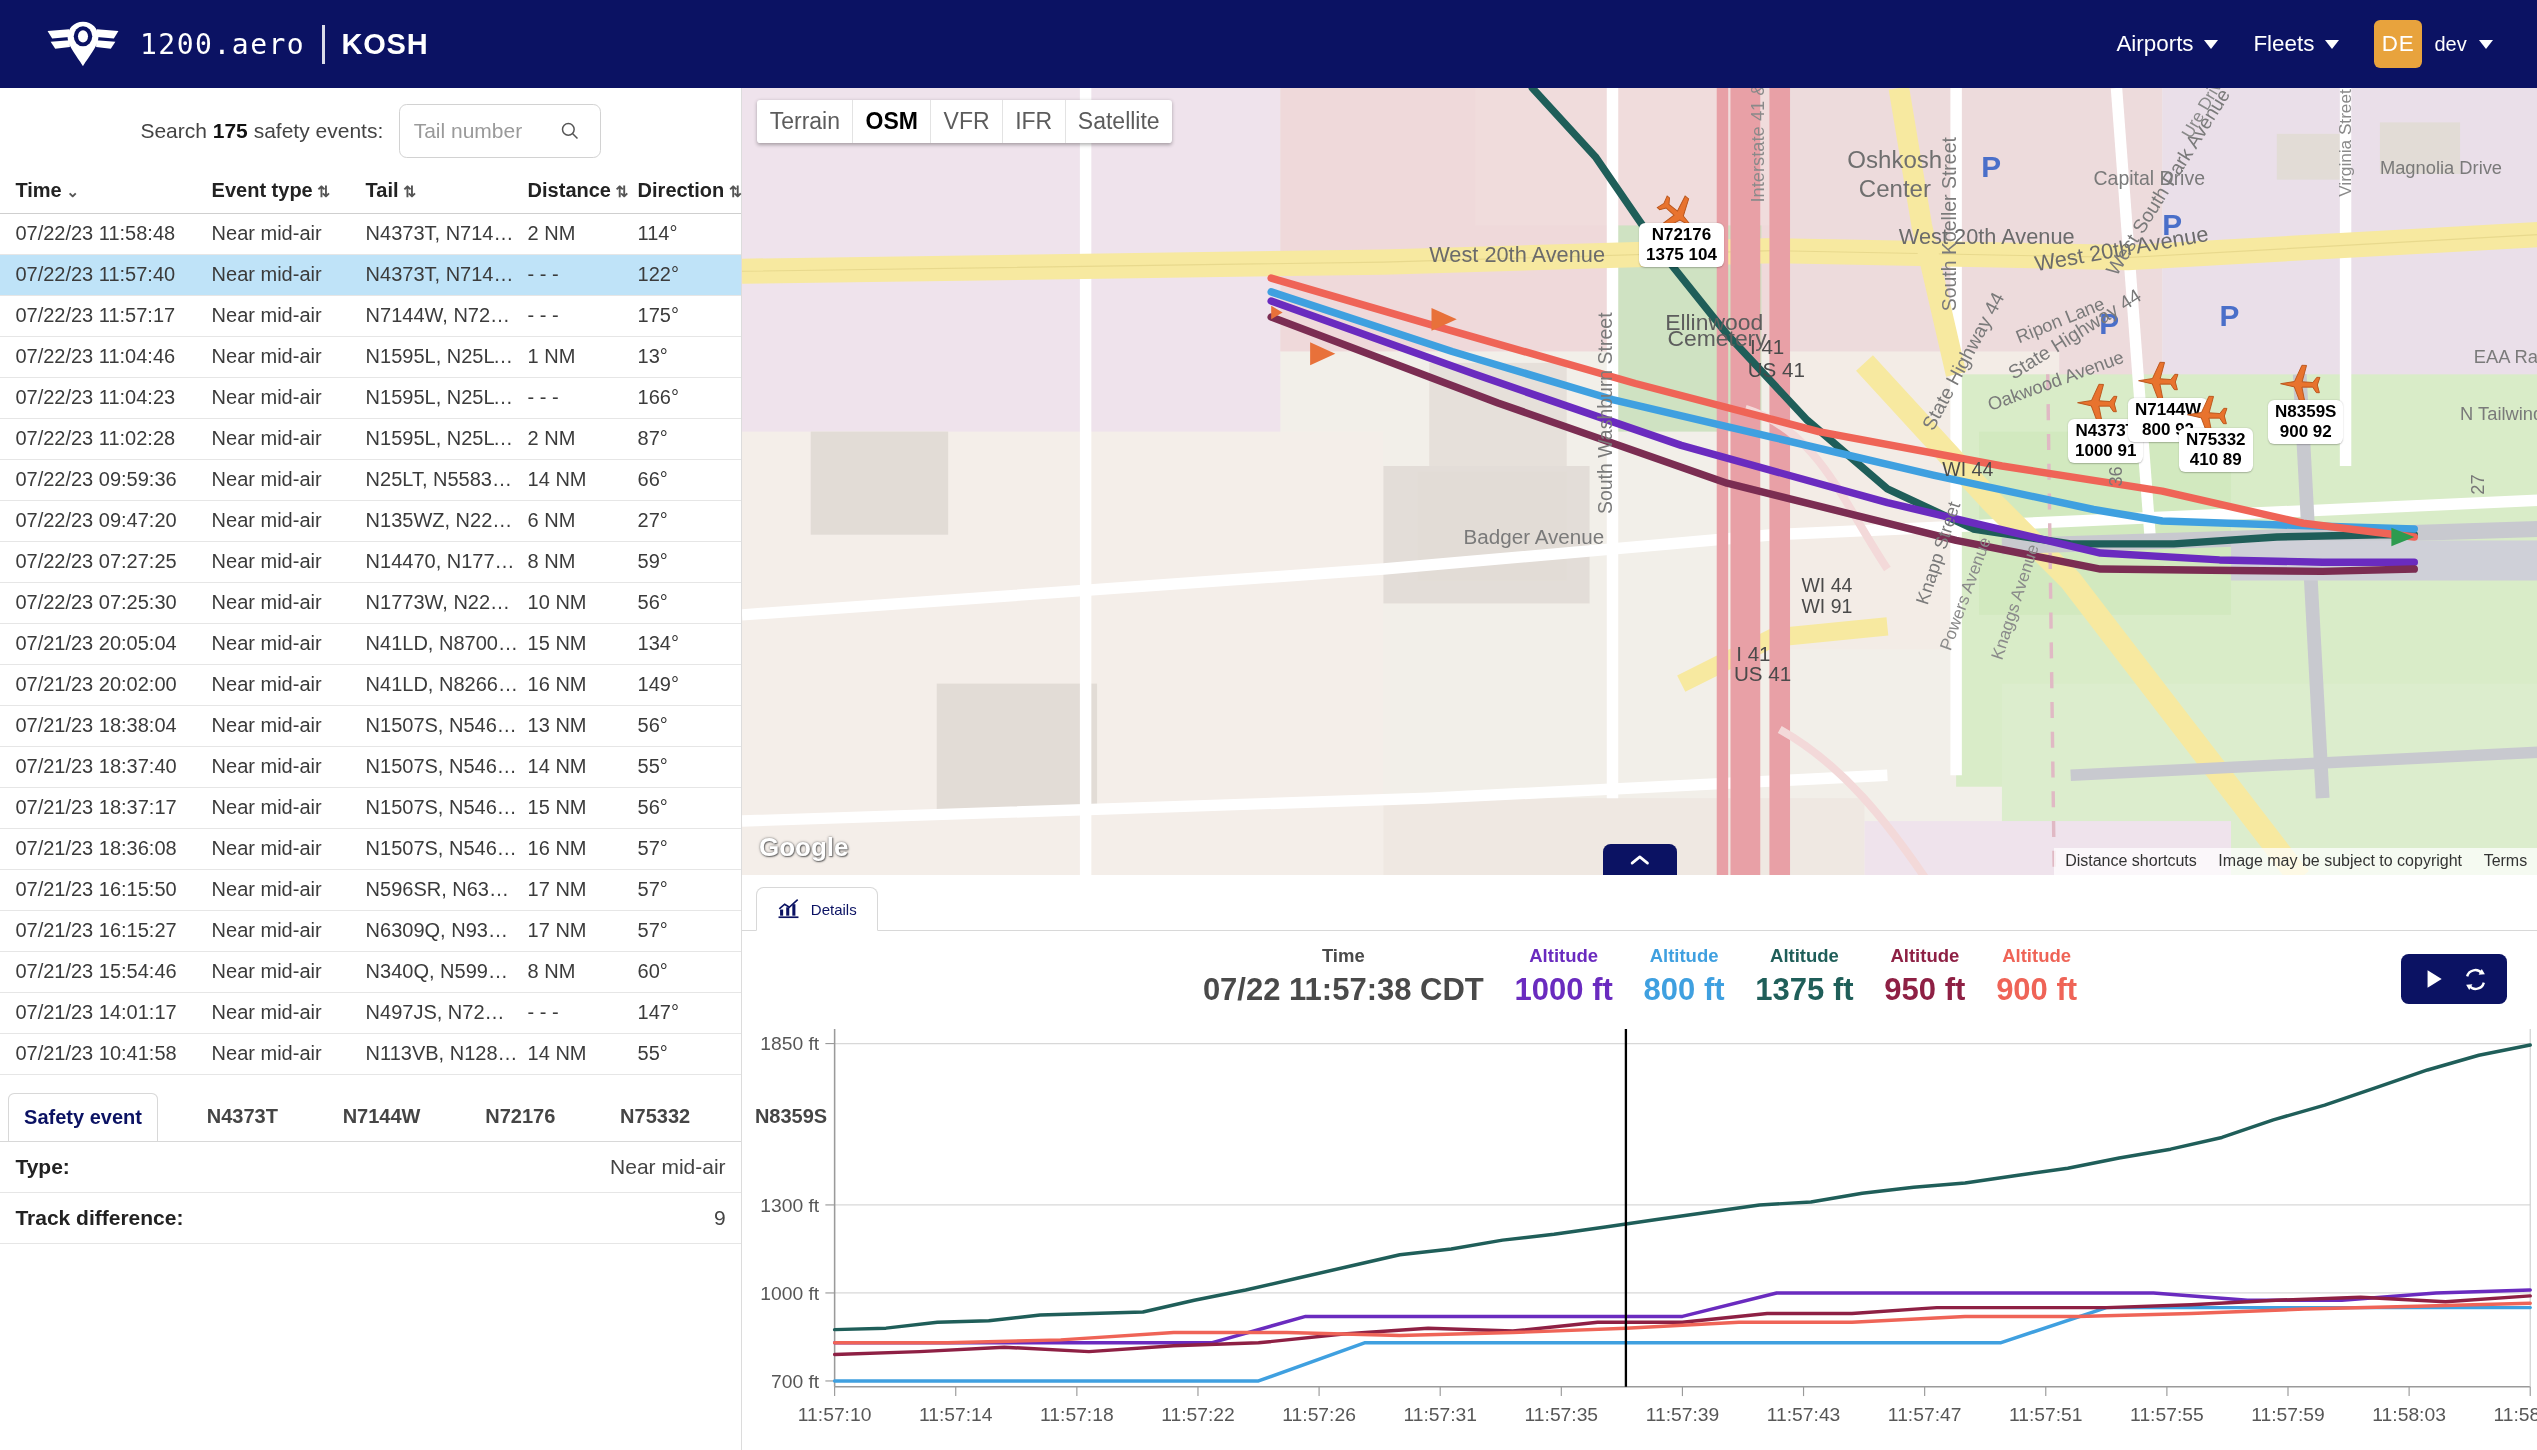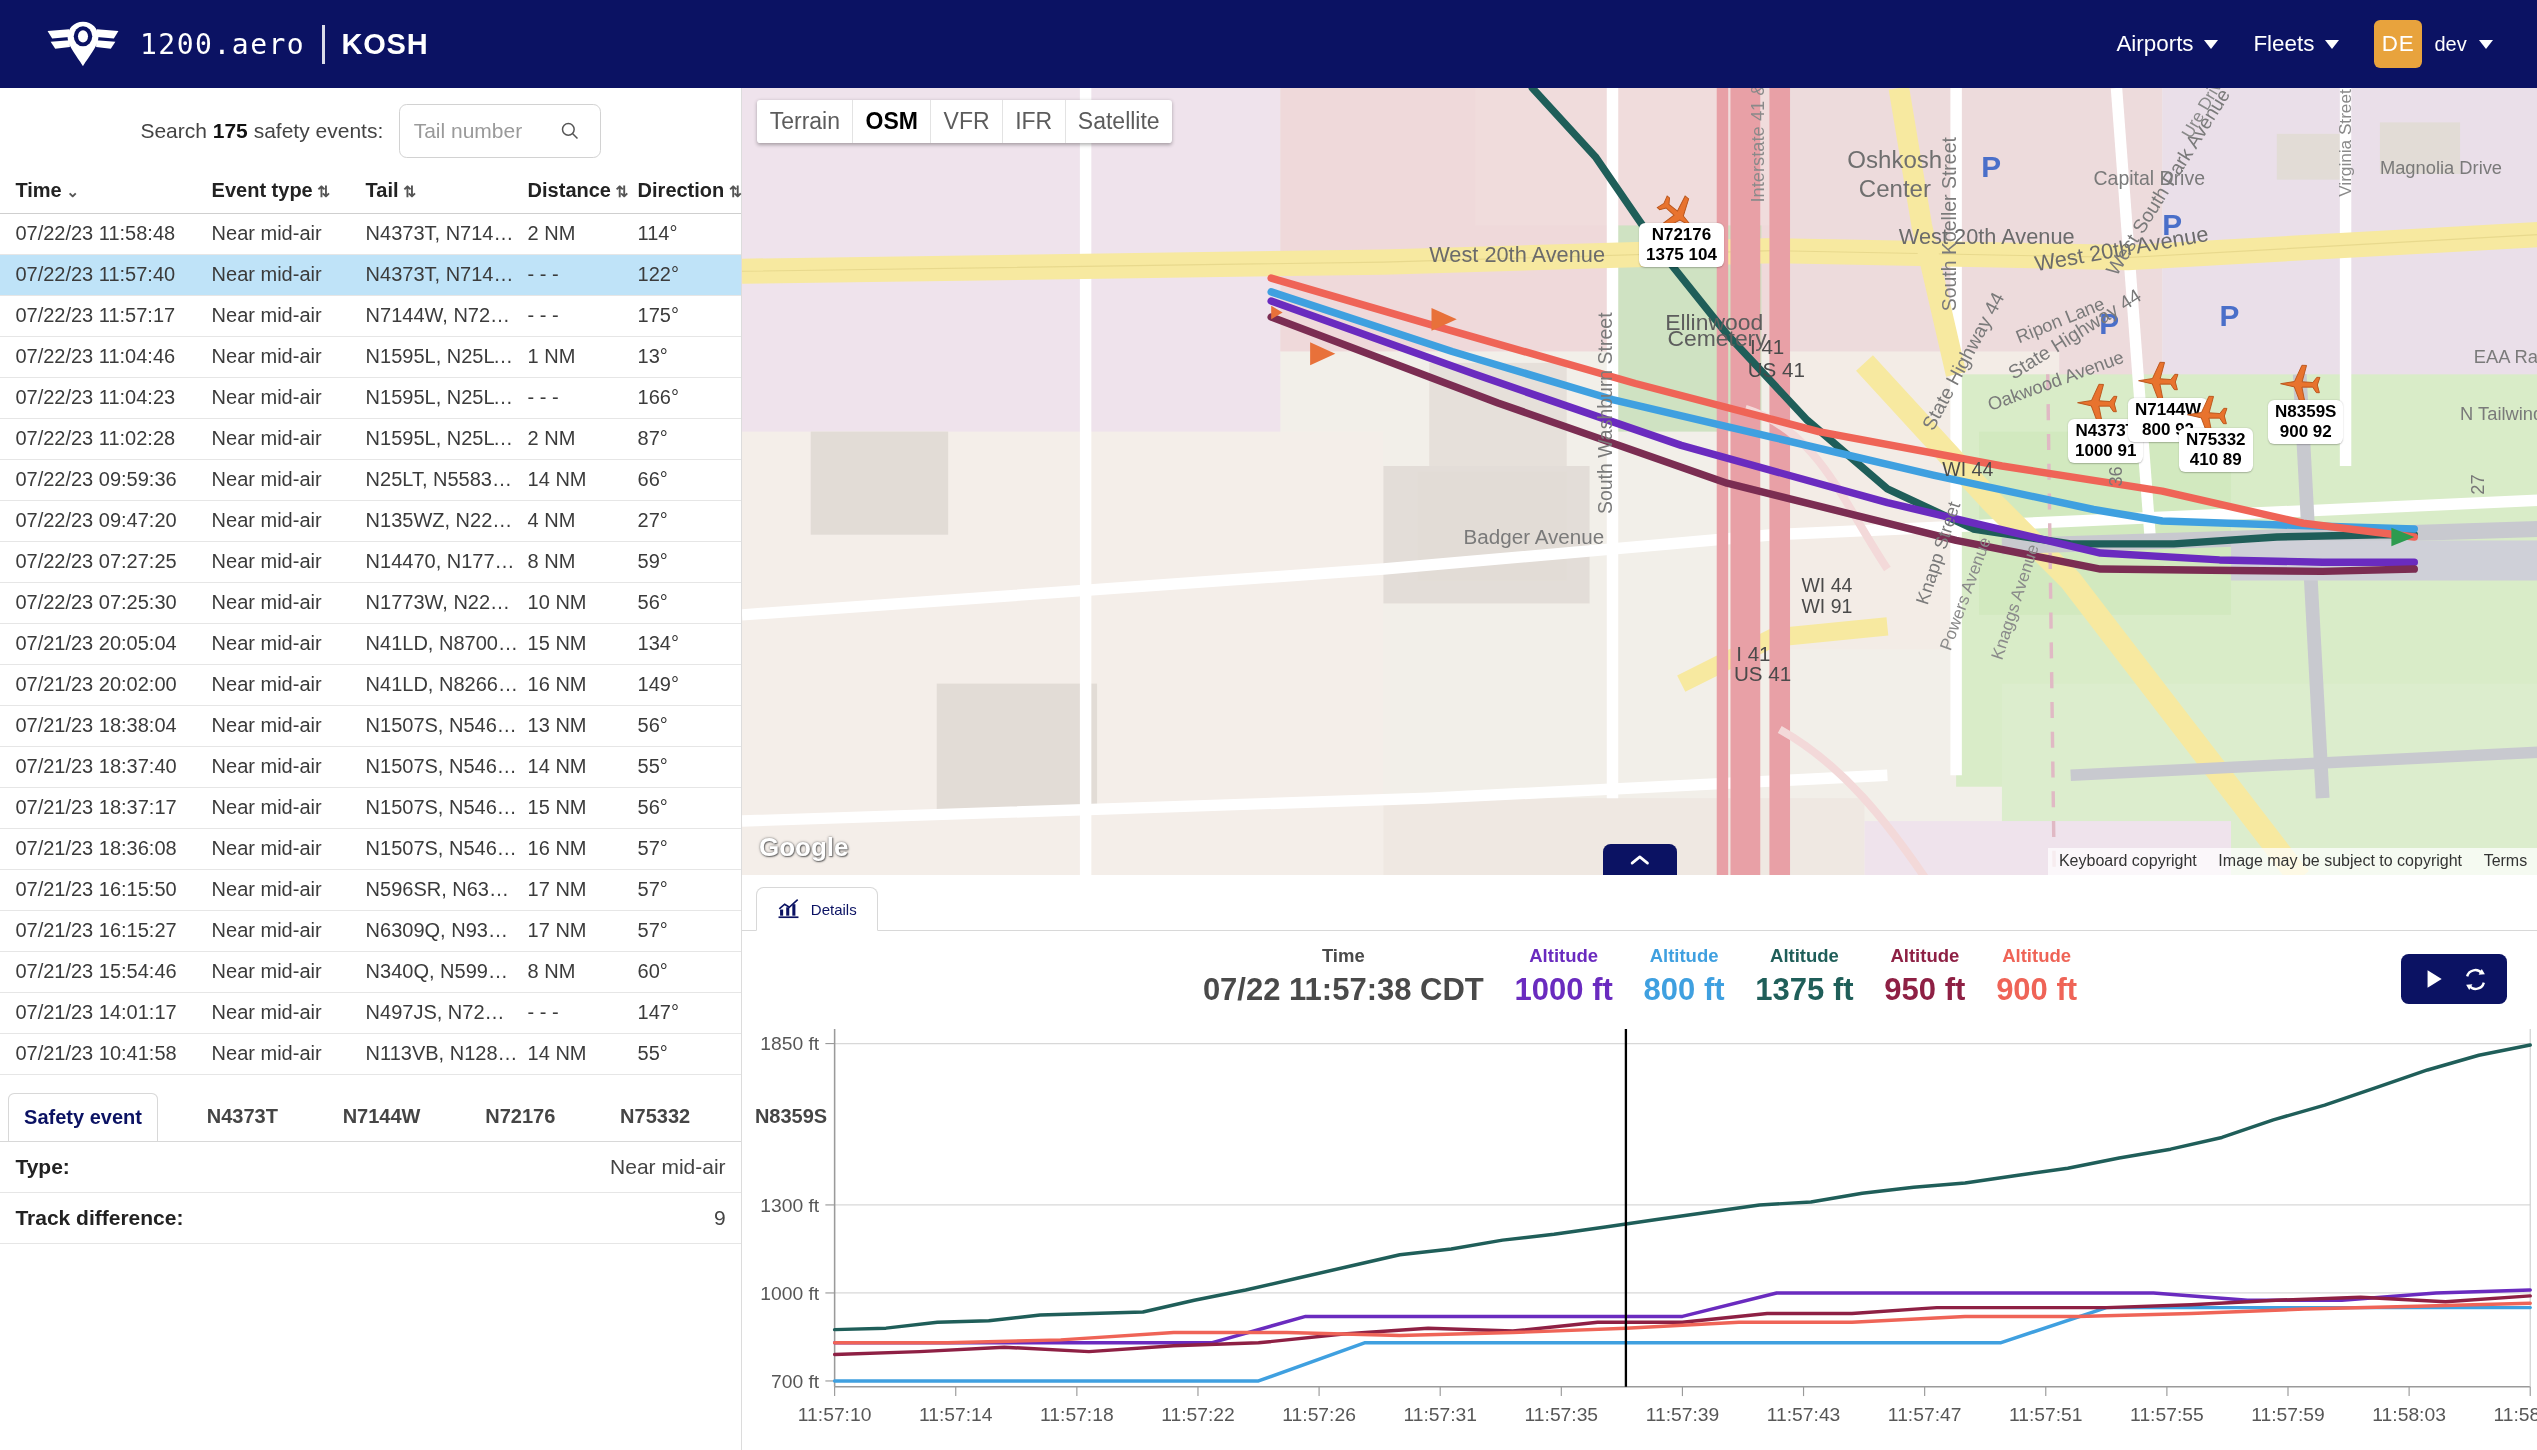--- a/index.html
+++ b/index.html
@@ -287,21 +287,21 @@
             <td class="col-time">07/22/23 09:59:36</td>
             <td class="col-type">Near mid-air</td>
             <td class="col-tail">N25LT, N5583D…</td>
             <td class="col-dist">14 NM</td>
             <td class="col-dir">66°</td>
           </tr>
           <tr>
             <td class="col-time">07/22/23 09:47:20</td>
             <td class="col-type">Near mid-air</td>
             <td class="col-tail">N135WZ, N22K…</td>
-            <td class="col-dist">4 NM</td>
+            <td class="col-dist">6 NM</td>
             <td class="col-dir">27°</td>
           </tr>
           <tr>
             <td class="col-time">07/22/23 07:27:25</td>
             <td class="col-type">Near mid-air</td>
             <td class="col-tail">N14470, N177…</td>
             <td class="col-dist">8 NM</td>
             <td class="col-dir">59°</td>
           </tr>
           <tr>
@@ -591,21 +591,21 @@
           <div class="layer-btn">Terrain</div>
           <div class="layer-btn active">OSM</div>
           <div class="layer-btn">VFR</div>
           <div class="layer-btn">IFR</div>
           <div class="layer-btn">Satellite</div>
         </div>
 
       <div id="google-logo">Google</div>
 
       <div id="map-attrib">
-        <span>Keyboard copyright</span>
+        <span>Distance shortcuts</span>
         <span>Image may be subject to copyright</span>
         <span>Terms</span>
       </div>
 
       <div id="map-collapse">
         <svg width="21.6" height="14" viewBox="0 0 28 18">
           <polyline points="4,13 14,5 24,13" fill="none" stroke="#fff" stroke-width="3.5" stroke-linecap="round" stroke-linejoin="round"></polyline>
         </svg>
       </div>
     </div>

